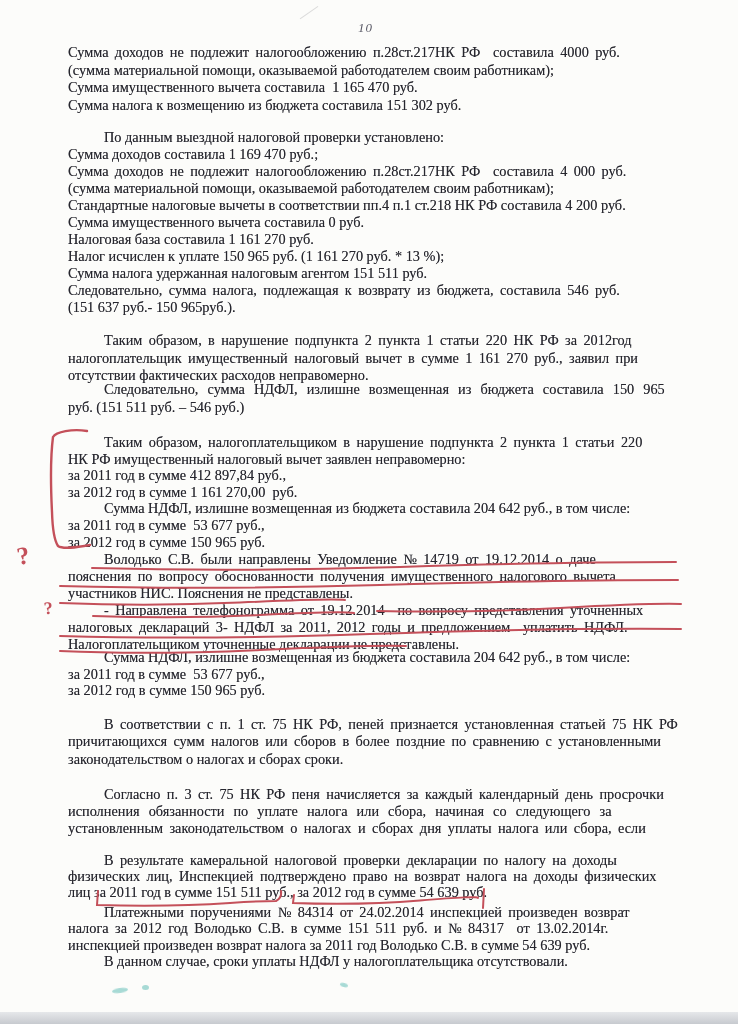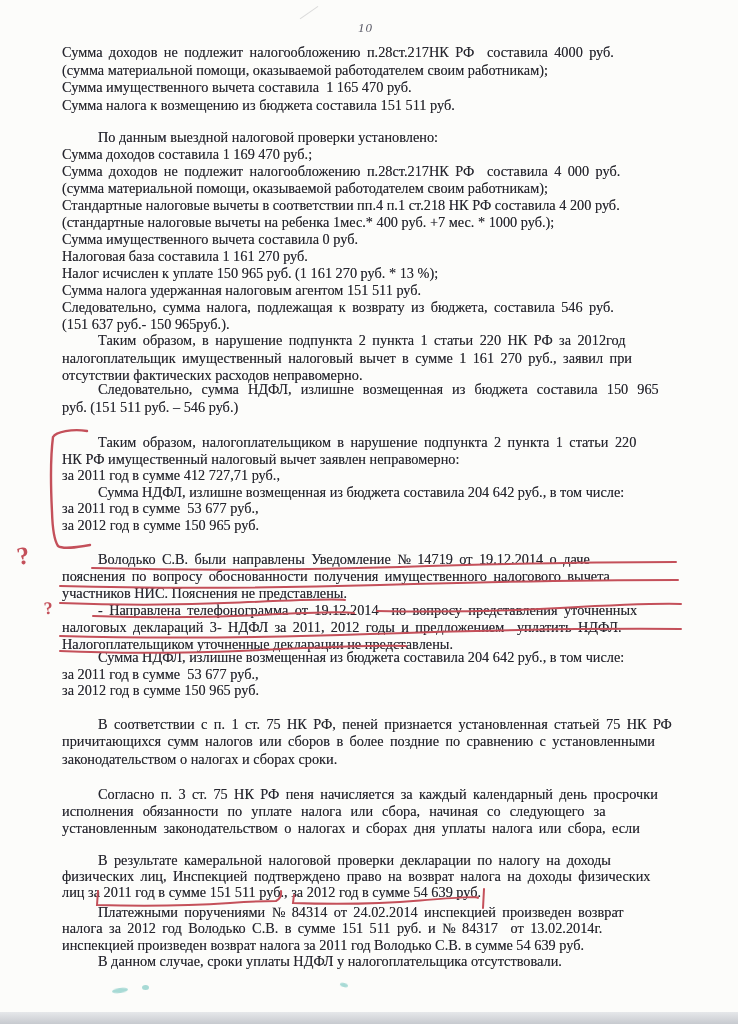--- a/index.html
+++ b/index.html
@@ -13,21 +13,21 @@
   }
   .pageno{
     position:absolute;left:358px;top:20px;
     font-style:italic;font-size:13px;color:#5a5a66;letter-spacing:1px;
   }
   .para{
     position:absolute;left:62px;width:620px;
     font-size:14.3px;
     text-shadow:0 0 0.4px rgba(38,38,46,.55);
   }
-  .ln{white-space:pre;}
+  .ln{white-space:pre;margin-left:6px;}
   .ind{padding-left:36px;}
   .j{word-spacing:2.8px;}
   .j2{word-spacing:5.5px;}
   svg.pen{position:absolute;left:0;top:0;pointer-events:none;}
   .qmark{
     position:absolute;color:#c4505a;
     font-family:"Liberation Serif",serif;font-weight:bold;
   }
   .qmark1{left:17px;top:542px;font-size:25px;transform:rotate(-10deg);}
   .qmark2{left:44px;top:598px;font-size:18px;transform:rotate(-6deg);}
@@ -50,30 +50,29 @@
 
 <div class="page">
 
   <div class="pageno">10</div>
   <div class="scratch"></div>
 
   <div class="para" style="top:44px;line-height:17.5px;">
     <div class="ln j">Сумма доходов не подлежит налогообложению п.28ст.217НК РФ  составила 4000 руб.</div>
     <div class="ln">(сумма материальной помощи, оказываемой работодателем своим работникам);</div>
     <div class="ln">Сумма имущественного вычета составила  1 165 470 руб.</div>
-    <div class="ln">Сумма налога к возмещению из бюджета составила 151 511 руб.</div>
+    <div class="ln">Сумма налога к возмещению из бюджета составила 151 302 руб.</div>
   </div>
 
   <div class="para" style="top:129px;line-height:17px;">
     <div class="ln ind">По данным выездной налоговой проверки установлено:</div>
     <div class="ln">Сумма доходов составила 1 169 470 руб.;</div>
     <div class="ln j">Сумма доходов не подлежит налогообложению п.28ст.217НК РФ  составила 4 000 руб.</div>
     <div class="ln">(сумма материальной помощи, оказываемой работодателем своим работникам);</div>
     <div class="ln">Стандартные налоговые вычеты в соответствии пп.4 п.1 ст.218 НК РФ составила 4 200 руб.</div>
-    <div class="ln">(стандартные налоговые вычеты на ребенка 1мес.* 400 руб. +7 мес. * 1000 руб.);</div>
     <div class="ln">Сумма имущественного вычета составила 0 руб.</div>
     <div class="ln">Налоговая база составила 1 161 270 руб.</div>
     <div class="ln">Налог исчислен к уплате 150 965 руб. (1 161 270 руб. * 13 %);</div>
     <div class="ln">Сумма налога удержанная налоговым агентом 151 511 руб.</div>
     <div class="ln j">Следовательно, сумма налога, подлежащая к возврату из бюджета, составила 546 руб.</div>
     <div class="ln">(151 637 руб.- 150 965руб.).</div>
   </div>
 
   <div class="para" style="top:332px;line-height:17.5px;">
     <div class="ln ind j">Таким образом, в нарушение подпункта 2 пункта 1 статьи 220 НК РФ за 2012год</div>
@@ -82,21 +81,22 @@
   </div>
 
   <div class="para" style="top:381px;line-height:17.5px;">
     <div class="ln ind j2">Следовательно, сумма НДФЛ, излишне возмещенная из бюджета составила 150 965</div>
     <div class="ln">руб. (151 511 руб. – 546 руб.)</div>
   </div>
 
   <div class="para" style="top:434px;line-height:16.6px;">
     <div class="ln ind j">Таким образом, налогоплательщиком в нарушение подпункта 2 пункта 1 статьи 220</div>
     <div class="ln">НК РФ имущественный налоговый вычет заявлен неправомерно:</div>
-    <div class="ln">за 2011 год в сумме 412 727,71 руб.,</div>
+    <div class="ln">за 2011 год в сумме 412 897,84 руб.,</div>
+    <div class="ln">за 2012 год в сумме 1 161 270,00  руб.</div>
     <div class="ln ind">Сумма НДФЛ, излишне возмещенная из бюджета составила 204 642 руб., в том числе:</div>
     <div class="ln">за 2011 год в сумме  53 677 руб.,</div>
     <div class="ln">за 2012 год в сумме 150 965 руб.</div>
   </div>
 
   <div class="para" style="top:551px;line-height:17px;">
     <div class="ln ind j">Володько С.В. были направлены Уведомление № 14719 от 19.12.2014 о даче</div>
     <div class="ln j">пояснения по вопросу обоснованности получения имущественного налогового вычета</div>
     <div class="ln">участников НИС. Пояснения не представлены.</div>
     <div class="ln ind j">- Направлена телефонограмма от 19.12.2014  по вопросу представления уточненных</div>

